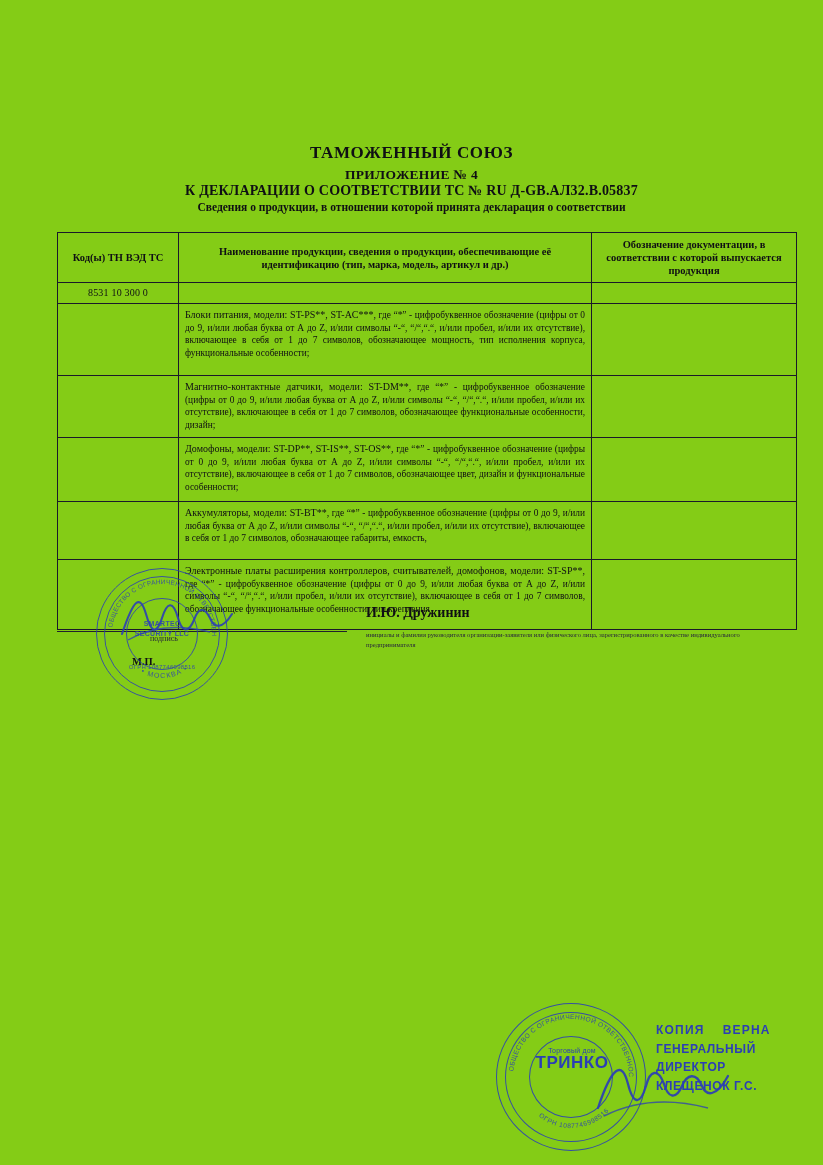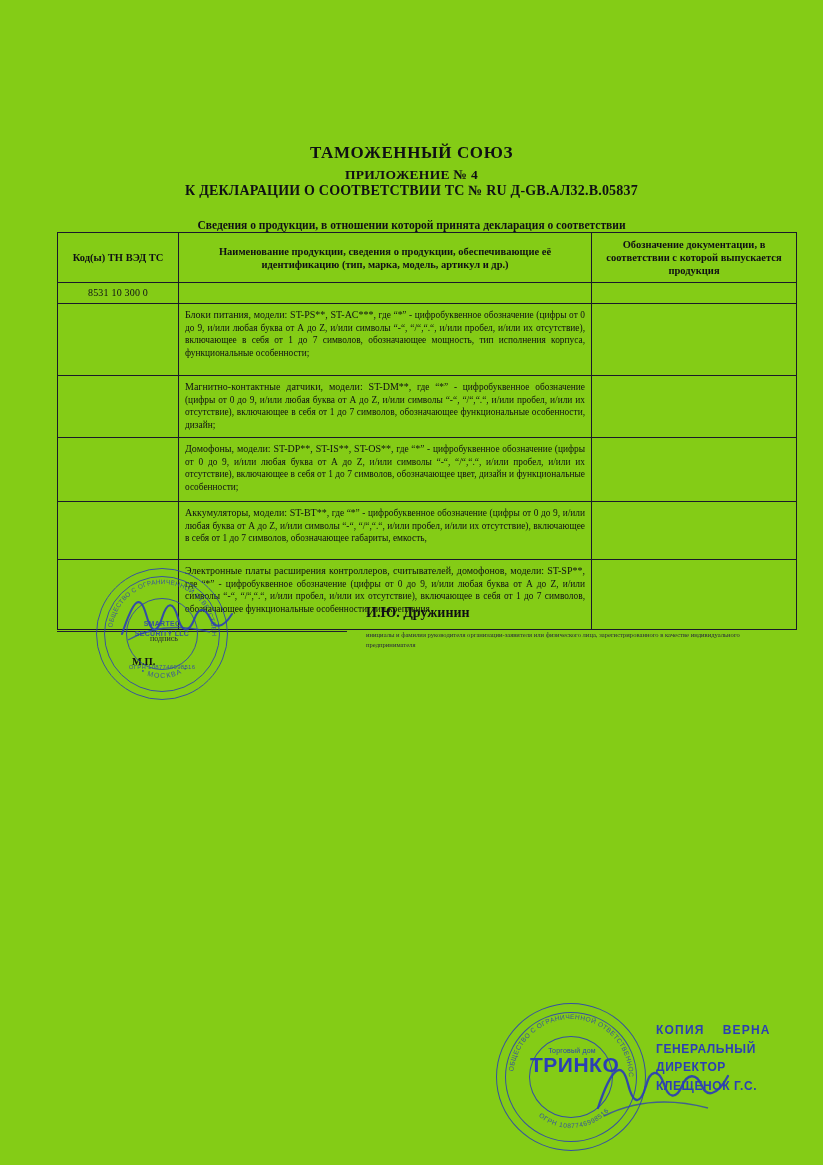--- a/index.html
+++ b/index.html
@@ -38,21 +38,21 @@
   }
   .h-sub1 {
     font-size: 13.5px;
     font-weight: bold;
     letter-spacing: 0.3px;
   }
   .h-sub2 {
     font-size: 14px;
     font-weight: bold;
     letter-spacing: 0.2px;
-    margin-bottom: 20px;
+    margin-bottom: 2px;
   }
   .h-sub3 {
     font-size: 11.5px;
     font-weight: bold;
   }
 
   
   .tbl {
     position: absolute;
     top: 232px;
@@ -211,21 +211,21 @@
     width: 84px;
     text-align: center;
   }
   .td-logo .td-top {
     font-size: 7px;
     color: #2b3fb5;
     font-family: "Liberation Sans", sans-serif;
     letter-spacing: 0.2px;
   }
   .td-logo .td-main {
-    font-size: 21px;
+    font-size: 17px;
     font-weight: bold;
     color: #2b3fb5;
     font-family: "Liberation Sans", sans-serif;
     letter-spacing: 0.5px;
     line-height: 1.05;
   }
 
   .kopiya {
     position: absolute;
     top: 1021px;

